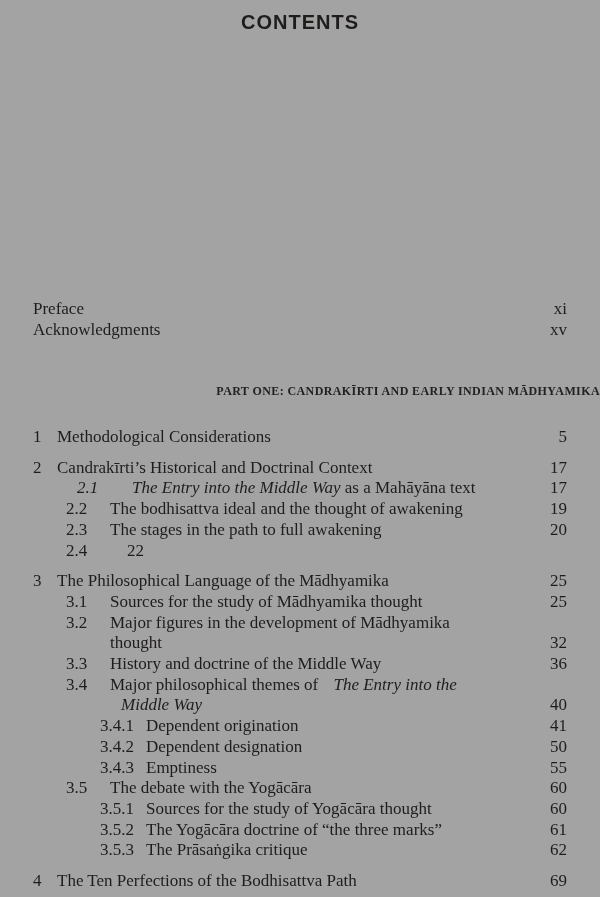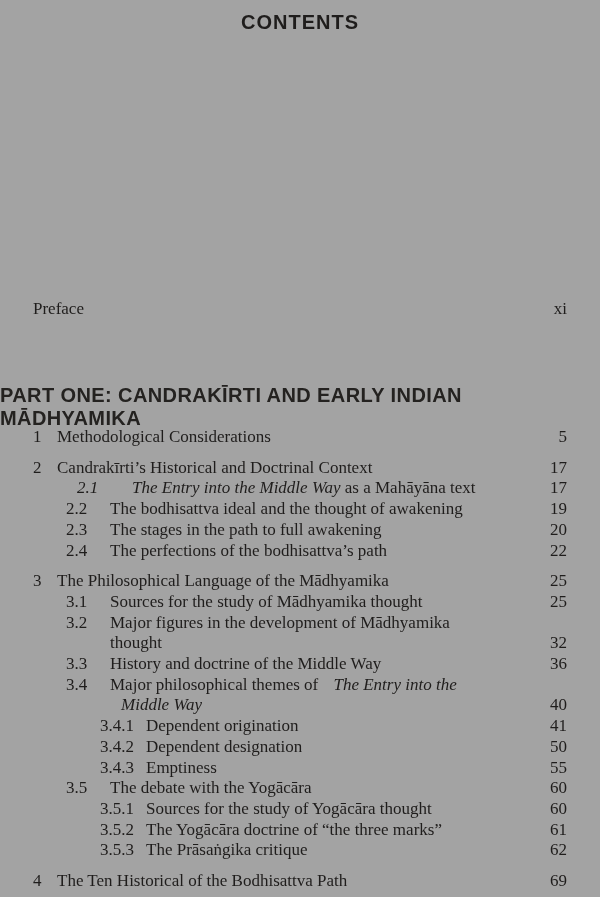--- a/index.html
+++ b/index.html
@@ -16,23 +16,23 @@
     position:absolute;top:11px;left:0;right:0;
     text-align:center;
     font-family:"Liberation Sans", sans-serif;
     font-weight:700;font-size:20px;letter-spacing:1px;
   }
   .frontmatter{position:absolute;top:299px;left:33px;right:33px;line-height:20.7px;}
   .fm-row{display:flex;align-items:baseline;}
   .fm-row .txt{flex:1;}
   .part-heading{
     position:absolute;top:384px;left:0;right:0;
-    text-align:left;
-    font-family:Liberation Sans, sans-serif;
-    font-weight:700;font-size:20px;letter-spacing:0.4px;
+    text-align:right;
+    font-family:Liberation Serif, serif;
+    font-weight:700;font-size:12px;letter-spacing:0.4px;
     color:#242220;
   }
   .toc{position:absolute;top:427px;left:33px;right:33px;line-height:20.7px;}
   .row{display:flex;align-items:baseline;}
   .row + .row.ch{margin-top:10px;}
   .num{flex:0 0 auto;}
   .lvl0 .num{width:24px;}
   .lvl1{padding-left:33px;} .lvl1 .num{width:44px;}
   .lvl2{padding-left:67px;} .lvl2 .num{width:46px;}
   .lvl1.cont{padding-left:77px;gap:33px;}
@@ -44,20 +44,24 @@
 <body>
 
 <div class="page">
 
   <div class="title">CONTENTS</div>
 
   <div class="frontmatter">
     <div class="fm-row">
       <span class="txt">Preface</span>
       <span class="pg">xi</span>
+    </div>
+    <div class="fm-row">
+      <span class="txt">Acknowledgments</span>
+      <span class="pg">xv</span>
     </div>
   </div>
 
   <div class="part-heading">PART ONE: CANDRAKĪRTI AND EARLY INDIAN MĀDHYAMIKA</div>
 
   <div class="toc">
       <div class="row lvl0 ch">
         <span class="num">1</span>
         <span class="txt"><span>Methodological Considerations</span></span>
         <span class="pg">5</span>
@@ -77,21 +81,20 @@
         <span class="txt"><span>The bodhisattva ideal and the thought of awakening</span></span>
         <span class="pg">19</span>
       </div>
       <div class="row lvl1">
         <span class="num">2.3</span>
         <span class="txt"><span>The stages in the path to full awakening</span></span>
         <span class="pg">20</span>
       </div>
       <div class="row lvl1">
         <span class="num">2.4</span>
-        <span class="txt"><span>The perfections of the bodhisattva’s path</span></span>
         <span class="pg">22</span>
       </div>
       <div class="row lvl0 ch">
         <span class="num">3</span>
         <span class="txt"><span>The Philosophical Language of the Mādhyamika</span></span>
         <span class="pg">25</span>
       </div>
       <div class="row lvl1">
         <span class="num">3.1</span>
         <span class="txt"><span>Sources for the study of Mādhyamika thought</span></span>
@@ -148,18 +151,18 @@
         <span class="txt"><span>The Yogācāra doctrine of “the three marks”</span></span>
         <span class="pg">61</span>
       </div>
       <div class="row lvl2">
         <span class="num">3.5.3</span>
         <span class="txt"><span>The Prāsaṅgika critique</span></span>
         <span class="pg">62</span>
       </div>
       <div class="row lvl0 ch">
         <span class="num">4</span>
-        <span class="txt"><span>The Ten Historical of the Bodhisattva Path</span></span>
+        <span class="txt"><span>The Ten Perfections of the Bodhisattva Path</span></span>
         <span class="pg">69</span>
       </div>
     </div>
 
 </div>
 
 </body></html>

